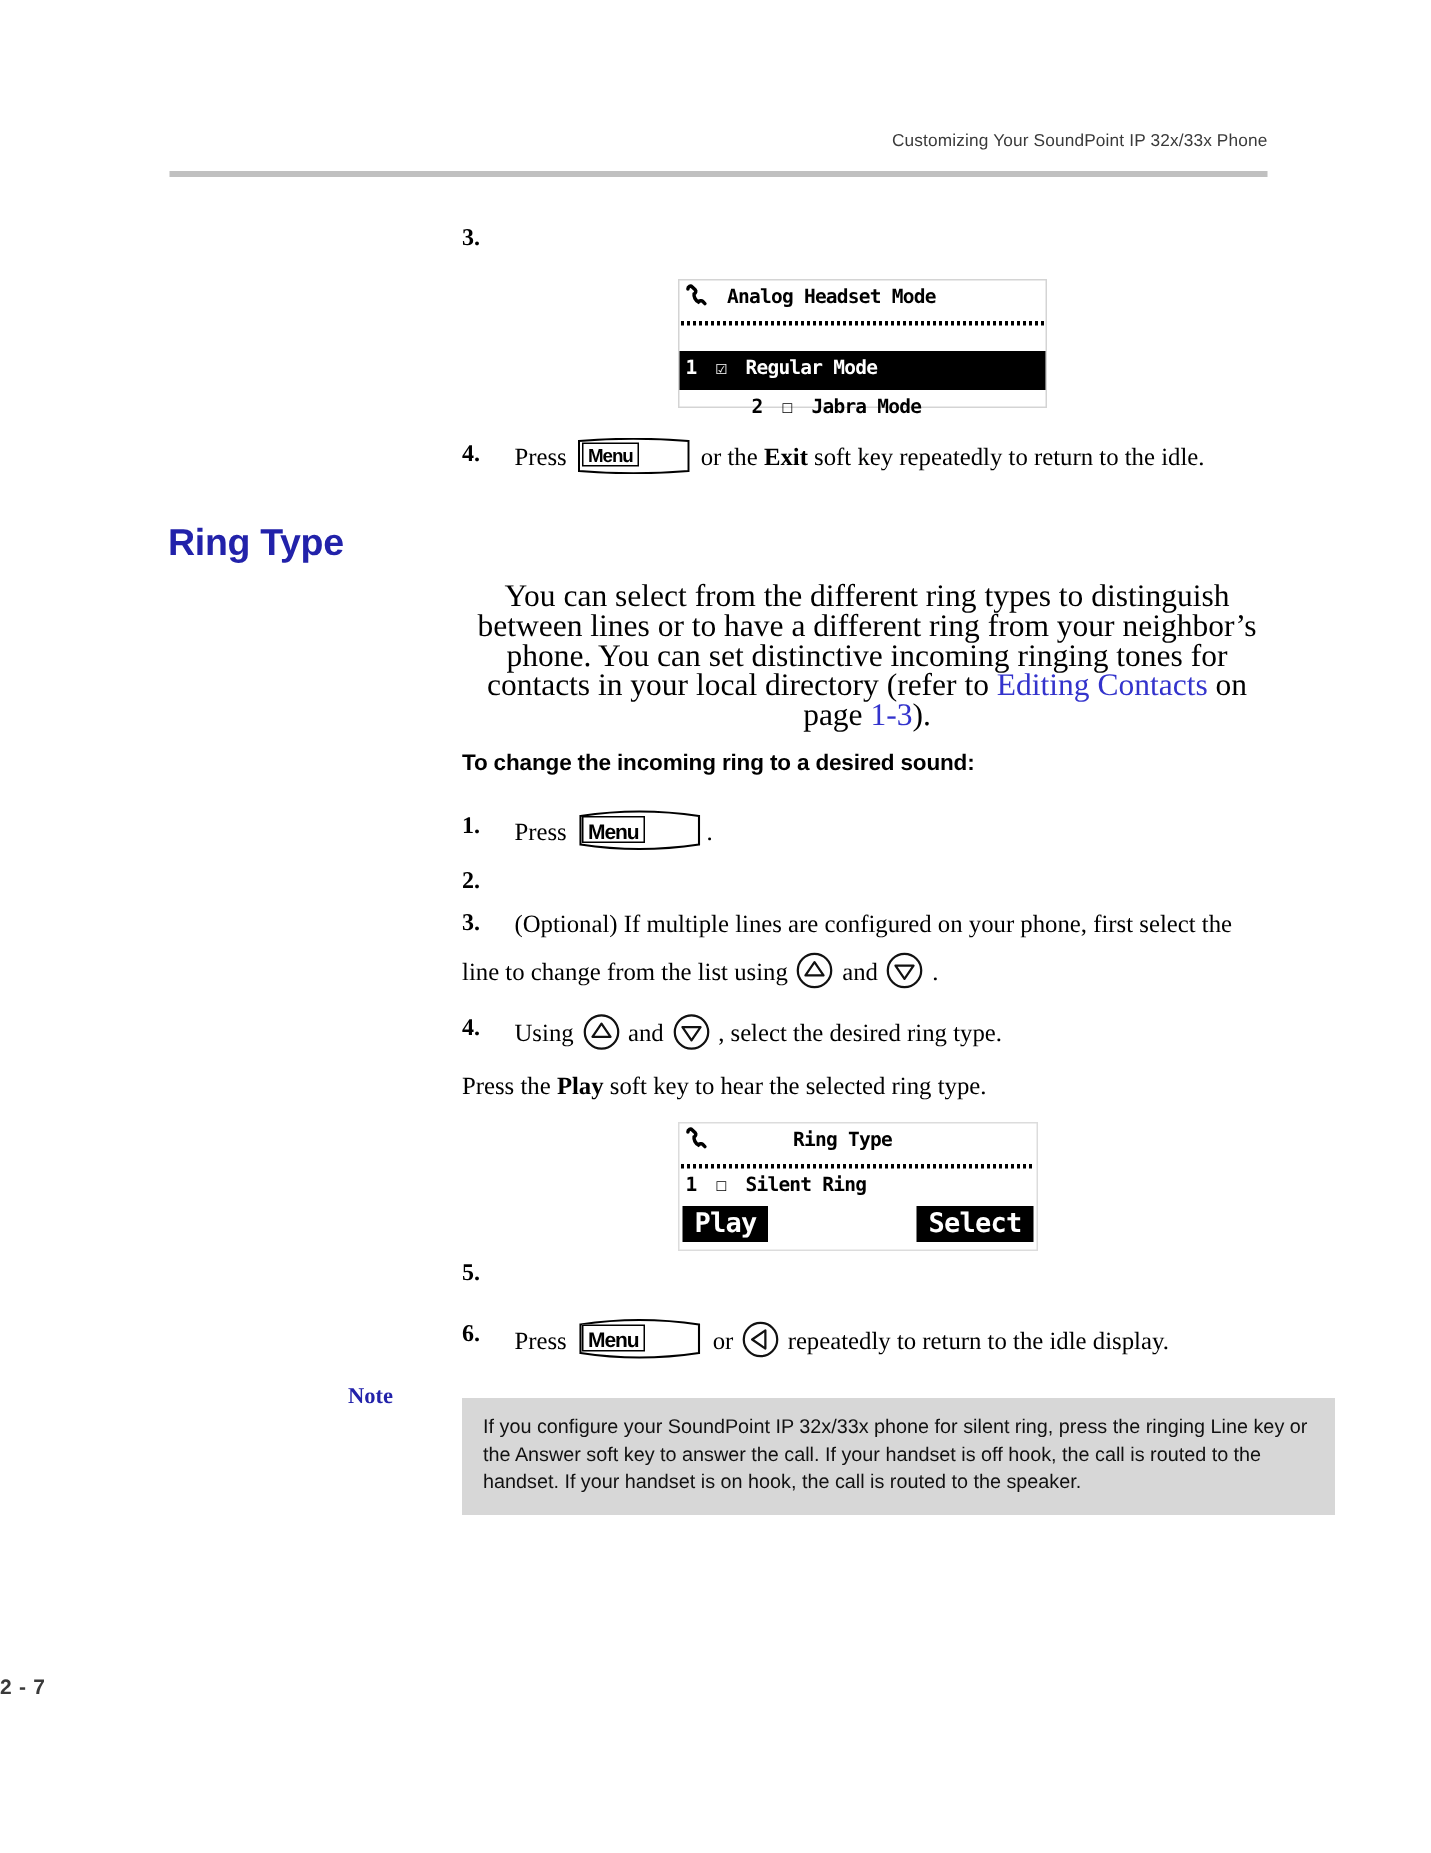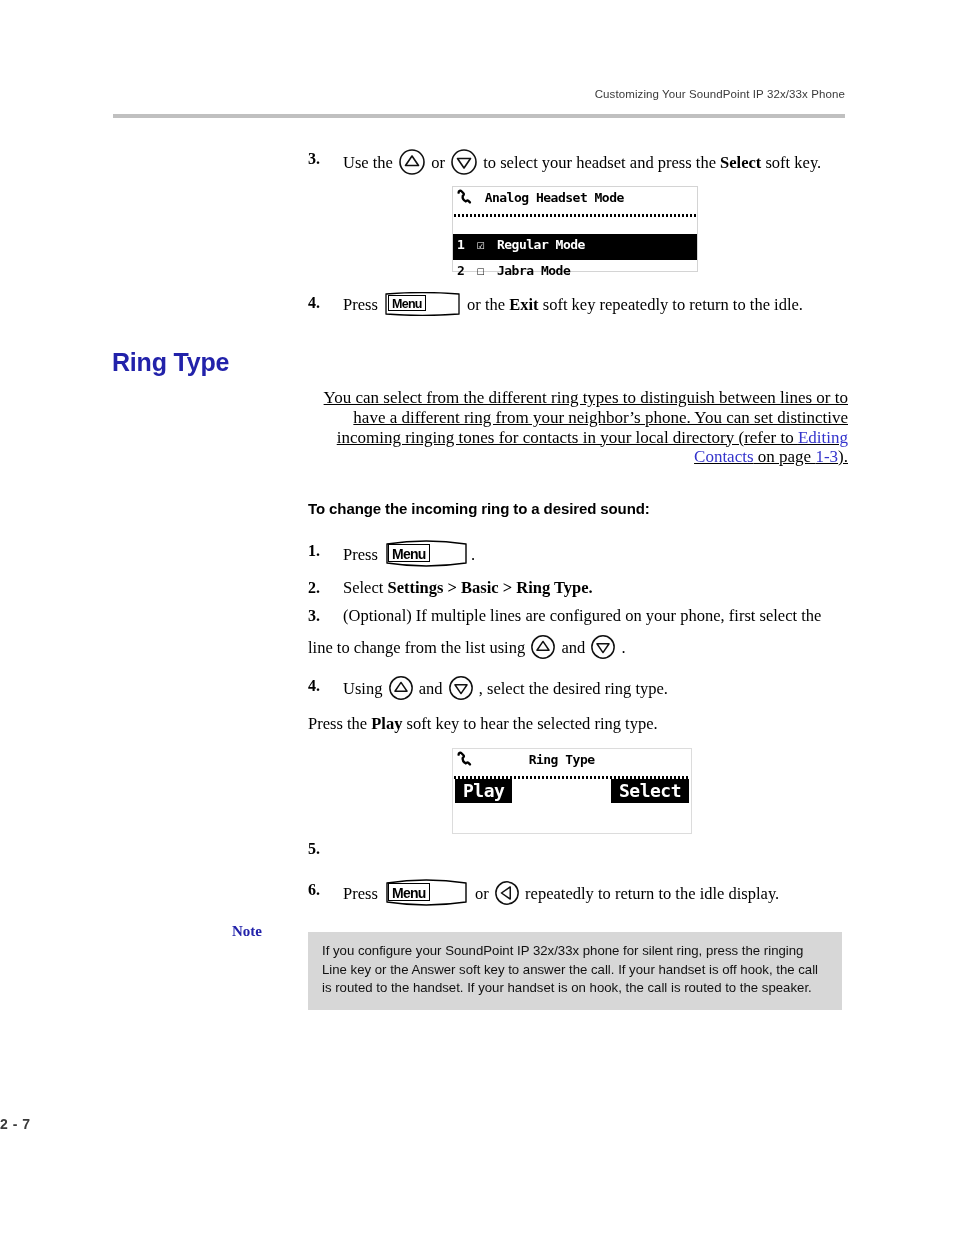--- a/index.html
+++ b/index.html
@@ -66,24 +66,23 @@
     color: #2222aa;
     letter-spacing: -0.2px;
   }
 
   
   #intro-para {
     position: absolute;
     left: 308px;
     top: 388px;
     width: 540px;
-    font-size: 17px;
+    font-size: 21px;
     line-height: 19.8px;
-    text-align: right;
-    text-decoration: underline;
+    text-align: center;
   }
   .link { color: #3333cc; }
 
   
   #sub-heading {
     position: absolute;
     left: 308px;
     top: 500px;
     font-family: "Liberation Sans", sans-serif;
     font-weight: bold;
@@ -177,21 +176,21 @@
     top: 923px;
     font-family: "Liberation Serif", serif;
     font-weight: bold;
     font-size: 15px;
     color: #2222aa;
   }
   #note-box {
     position: absolute;
     left: 308px;
     top: 932px;
-    width: 534px;
+    width: 582px;
     padding: 10px 14px 12px 14px;
     background: #d7d7d7;
     box-sizing: border-box;
     font-family: "Liberation Sans", sans-serif;
     font-size: 13.2px;
     line-height: 18.5px;
     color: #111;
   }
 
   
@@ -209,57 +208,38 @@
   }
 </style>
 </head>
 <body>
 
 <div id="page-header">Customizing Your SoundPoint IP 32x/33x Phone</div>
 <div id="header-rule"></div>
 
 <div class="step" style="left:308px; top:148px; width:545px;">
   <span class="step-num">3.</span>
-  <span class="step-body">
-    <span>Use the</span>
-    <span class="arrow-key">
-      <svg viewBox="0 0 28 28" width="28" height="28" aria-hidden="true">
-        <circle cx="14" cy="14" r="12" fill="#fff" stroke="#111" stroke-width="1.6"></circle>
-        <path d="M14 8 L20.5 17.5 L7.5 17.5 Z" fill="#fff" stroke="#111" stroke-width="1.6" stroke-linejoin="round"></path>
-      </svg>
-    </span>
-    <span>or</span>
-    <span class="arrow-key">
-      <svg viewBox="0 0 28 28" width="28" height="28" aria-hidden="true">
-        <circle cx="14" cy="14" r="12" fill="#fff" stroke="#111" stroke-width="1.6"></circle>
-        <path d="M14 20 L20.5 10.5 L7.5 10.5 Z" fill="#fff" stroke="#111" stroke-width="1.6" stroke-linejoin="round"></path>
-      </svg>
-    </span>
-    <span>to select your headset and press the</span>
-    <b>Select</b>
-    <span>soft key.</span>
-  </span>
 </div>
 
 <div class="lcd" style="left:452px; top:186px; width:244px; height:84px;">
   <div class="lcd-row" style="height:27px; padding-left:2px;">
     <span style="display:inline-block; width:20px; vertical-align:top;">
       <svg viewBox="0 0 20 26" width="18" height="24" aria-hidden="true">
         <path d="M4 6 C4 4 6 3.2 7.2 4.4 L9.4 6.6 C10.4 7.6 9.6 9 8.6 9.6 C8.2 11.6 9.6 14.4 11.8 15.6 C12.6 14.8 14 14.2 14.9 15.1 L16.6 16.8" fill="none" stroke="#000" stroke-width="2.6" stroke-linecap="round"></path>
       </svg>
     </span>
     <span class="lcd-text">Analog Headset Mode</span>
   </div>
   <div class="dotted-sep" style="margin:0 1px;"></div>
   <div class="lcd-row lcd-inverted" style="height:26px; padding-left:4px;margin-top:17px;">
     <span class="lcd-text">1</span>
     <span class="lcd-text" style="margin:0 3px;">☑</span>
     <span class="lcd-text">Regular Mode</span>
   </div>
-  <div class="lcd-row" style="height:26px; padding-left:4px;">
+  <div class="lcd-row" style="height:26px; padding-left:4px;margin-left:44px;">
     <span class="lcd-text">2</span>
     <span class="lcd-text" style="margin:0 3px;">☐</span>
     <span class="lcd-text">Jabra Mode</span>
   </div>
 </div>
 
 <div class="step" style="left:308px; top:292px; width:545px;">
   <span class="step-num">4.</span>
   <span class="step-body">
     <span>Press</span>
@@ -295,24 +275,20 @@
           <path d="M3 4 Q42 -2 82 4 L82 23 Q42 29 3 23 Z" fill="#fff" stroke="#000" stroke-width="1.4"></path>
         </svg>
       </span>
       <span class="label">Menu</span>
     </span><span>.</span>
   </span>
 </div>
 
 <div class="step" style="left:308px; top:577px; width:545px;">
   <span class="step-num">2.</span>
-  <span class="step-body">
-    <span>Select</span>
-    <b>Settings &gt; Basic &gt; Ring Type.</b>
-  </span>
 </div>
 
 <div class="step" style="left:308px; top:605px; width:545px;">
   <span class="step-num">3.</span>
   <span class="step-body">
     <span>(Optional) If multiple lines are configured on your phone, first select the</span>
     <div style="margin-top:8px;">
       <span>line to change from the list using</span>
       <span class="arrow-key sm">
         <svg viewBox="0 0 28 28" width="26" height="26" aria-hidden="true">
@@ -361,20 +337,25 @@
 <div class="lcd" style="left:452px; top:748px; width:238px; height:84px; border-color:#dcdcdc;">
   <div class="lcd-row" style="height:27px; padding-left:2px;">
     <span style="display:inline-block; width:22px; vertical-align:top;">
       <svg viewBox="0 0 20 26" width="18" height="24" aria-hidden="true">
         <path d="M4 6 C4 4 6 3.2 7.2 4.4 L9.4 6.6 C10.4 7.6 9.6 9 8.6 9.6 C8.2 11.6 9.6 14.4 11.8 15.6 C12.6 14.8 14 14.2 14.9 15.1 L16.6 16.8" fill="none" stroke="#000" stroke-width="2.6" stroke-linecap="round"></path>
       </svg>
     </span>
     <span class="lcd-text" style="margin-left:42px;">Ring Type</span>
   </div>
   <div class="dotted-sep" style="margin:0 1px;"></div>
+  <div class="lcd-row" style="height:25px; padding-left:4px;">
+    <span class="lcd-text">1</span>
+    <span class="lcd-text" style="margin:0 3px;">☐</span>
+    <span class="lcd-text">Silent Ring</span>
+  </div>
   <div class="lcd-row" style="height:27px; padding:0 2px;">
     <span class="softkey" style="float:left;">Play</span>
     <span class="softkey" style="float:right;">Select</span>
   </div>
 </div>
 
 <div class="step" style="left:308px; top:838px; width:545px;">
   <span class="step-num">5.</span>
 </div>
 

